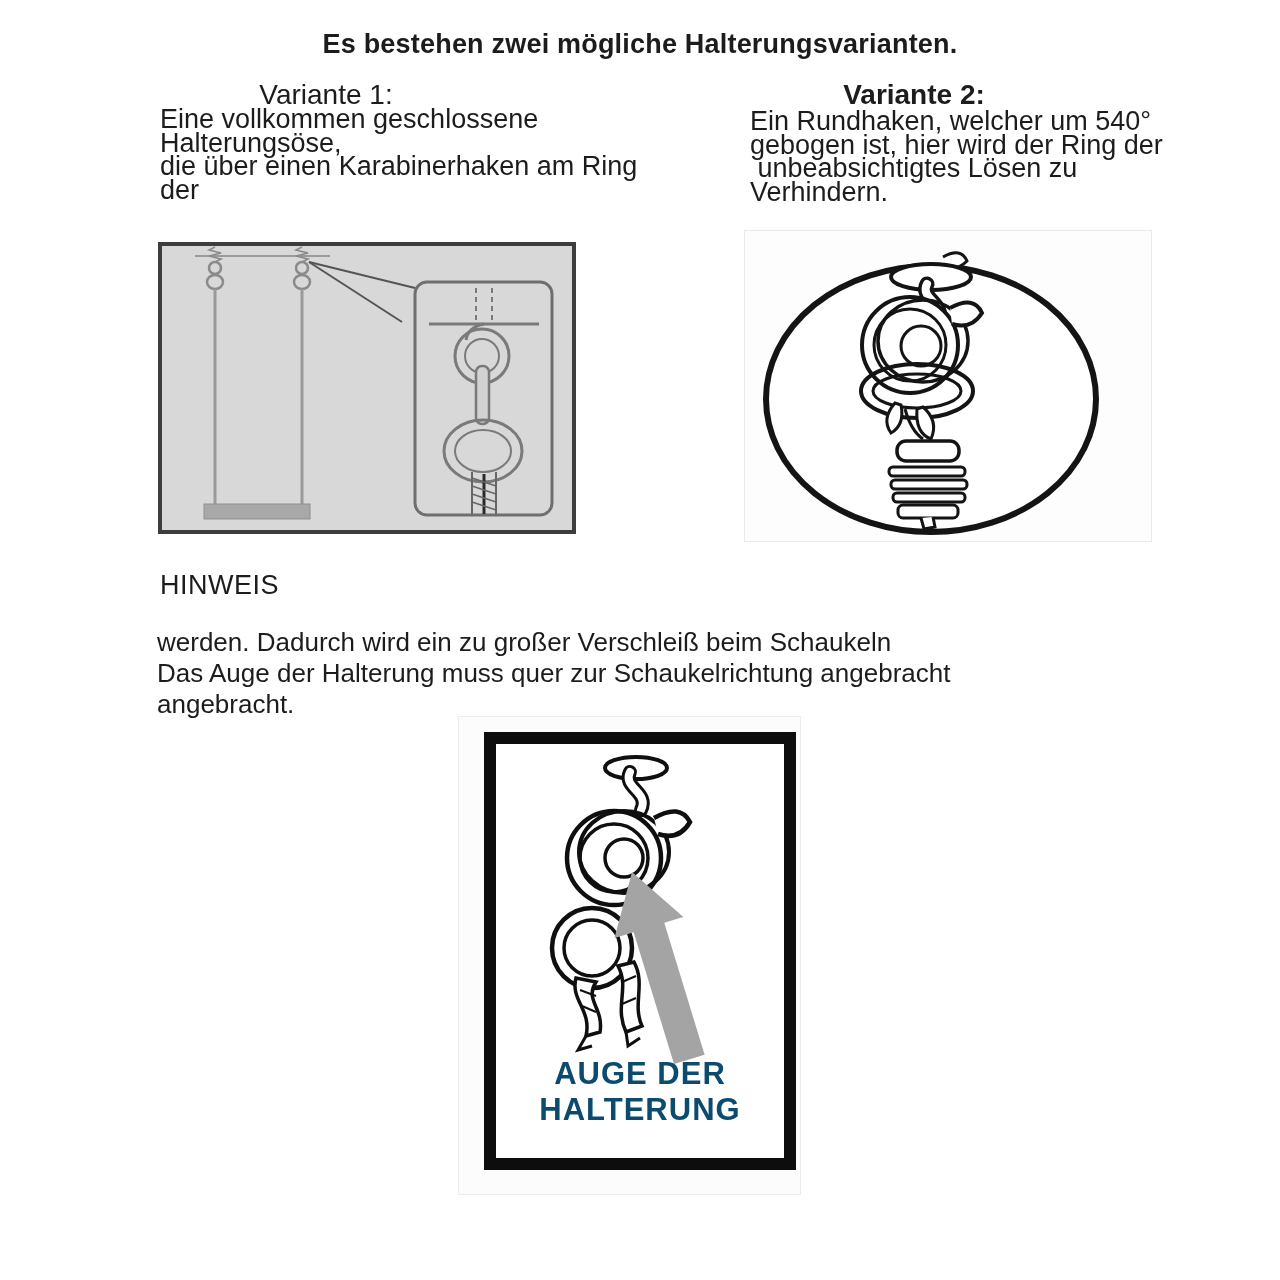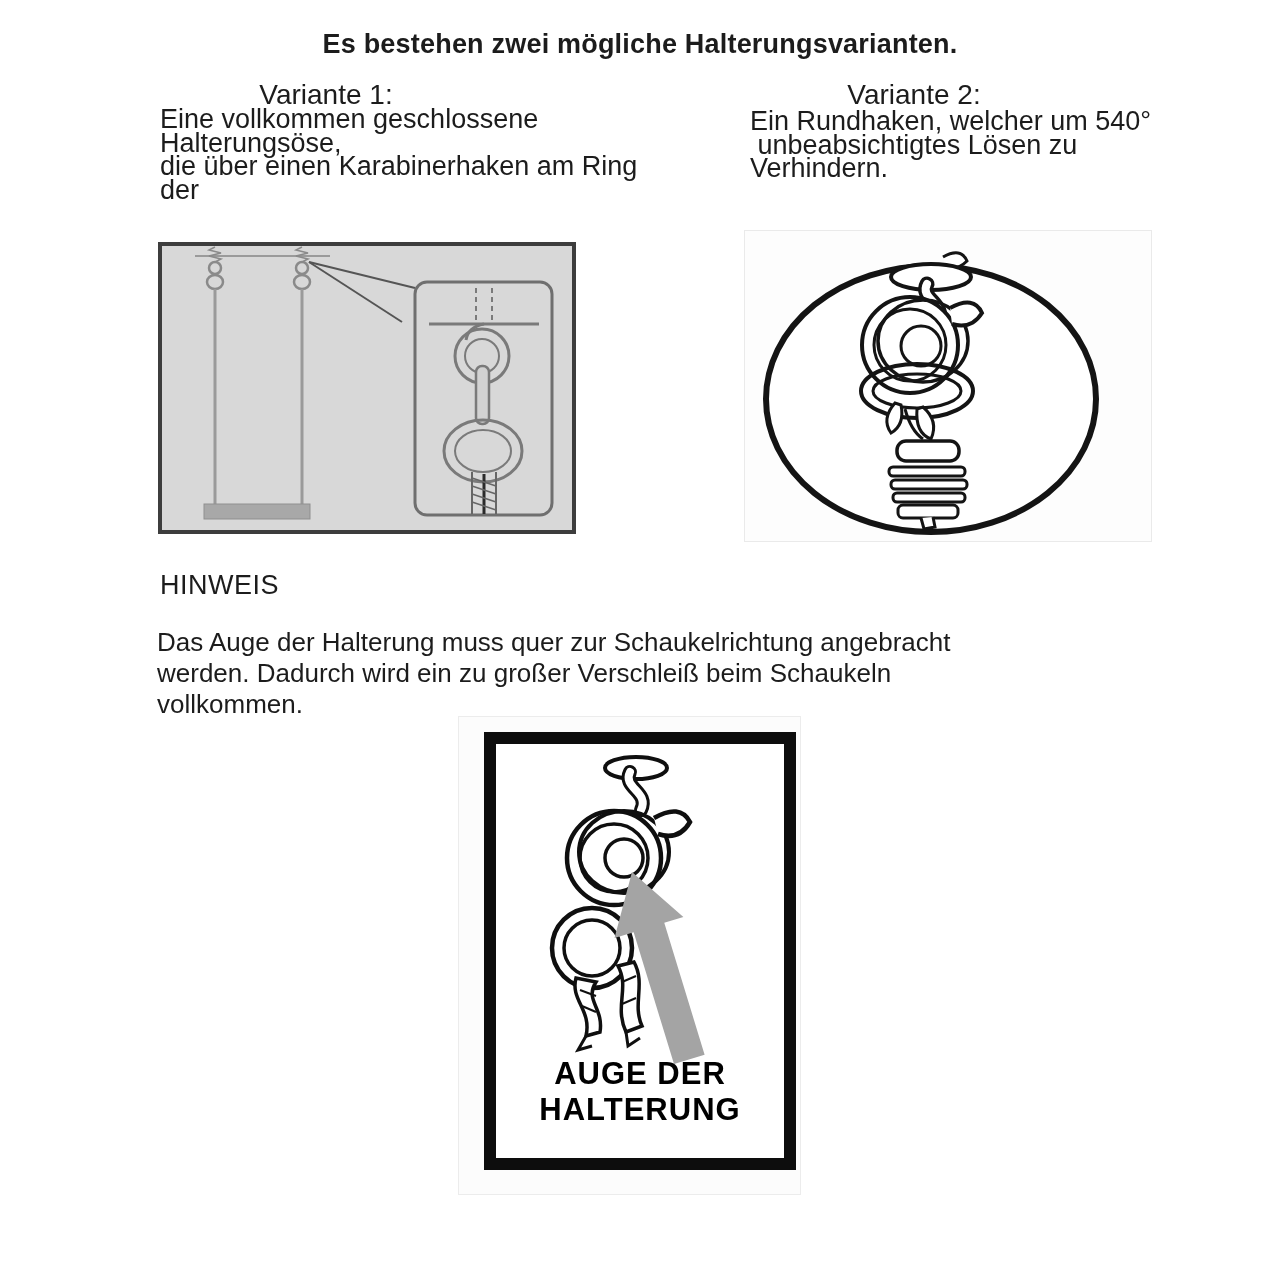--- a/index.html
+++ b/index.html
@@ -2,56 +2,57 @@
 <html><head>
 <meta charset="utf-8">
 <style>
   html,body{margin:0;padding:0;background:#ffffff;}
   .page{position:relative;width:1280px;height:1280px;background:#ffffff;overflow:hidden;
         font-family:"Liberation Sans",sans-serif;color:#1c1c1c;margin-top:28px;}
   .abs{position:absolute;}
   .title{top:1px;left:0;width:1280px;text-align:center;font-size:27px;font-weight:bold;letter-spacing:.2px;}
   .v-heading{top:51px;width:332px;text-align:center;font-size:28px;}
   .v1-heading{left:160px;text-align:center;}
-  .v2-heading{left:748px;}
+  .v2-heading{left:748px;font-weight:bold;}
   .v-para{font-size:27px;line-height:23.5px;}
   .v1-para{left:160px;top:80px;width:520px;}
   .v2-para{left:750px;top:82px;width:440px;}
   .t-line{white-space:pre-wrap;}
   .fig1{left:158px;top:214px;width:418px;height:292px;background:#d8d8d8;
         border:4px solid #3d3d3d;box-sizing:border-box;}
   .fig2{left:744px;top:202px;width:408px;height:312px;background:#fdfdfd;border:1px solid #eaeaea;box-sizing:border-box;}
   .hinweis-h{left:160px;top:542px;font-size:27px;font-weight:normal;letter-spacing:.5px;}
   .hinweis-p{left:157px;top:599px;width:960px;font-size:26px;line-height:31px;}
   .fig3{left:458px;top:688px;width:343px;height:479px;background:#fcfcfc;border:1px solid #ececec;box-sizing:border-box;}
   .frame{position:absolute;left:25px;top:15px;width:312px;height:438px;border:12px solid #0d0d0d;
          box-sizing:border-box;background:#ffffff;}
   .frame svg{position:absolute;left:0;top:0;}
   .fig3-label{position:absolute;left:0;top:312px;width:288px;text-align:center;
-              font-size:31px;font-weight:bold;line-height:36px;letter-spacing:1px;color:#000000;}
+              font-size:31px;font-weight:bold;line-height:36px;letter-spacing:1px;color:#0c4a6e;}
   .page-num{top:1248px;left:0;width:1280px;text-align:center;
             font-family:"Liberation Serif",serif;font-size:24px;color:#222;}
   svg{display:block;}
 </style>
 </head>
 <body>
 
 <div class="page">
 
   <div class="abs title">Es bestehen zwei mögliche Halterungsvarianten.</div>
 
   <div class="abs v-heading v1-heading">Variante 1:</div>
   <div class="abs v-para v1-para">
     <div class="t-line">Eine vollkommen geschlossene Halterungsöse,</div>
     <div class="t-line">die über einen Karabinerhaken am Ring der</div>
   </div>
 
   <div class="abs v-heading v2-heading">Variante 2:</div>
   <div class="abs v-para v2-para">
     <div class="t-line">Ein Rundhaken, welcher um 540°</div>
+    <div class="t-line">gebogen ist, hier wird der Ring der</div>
     <div class="t-line"> unbeabsichtigtes Lösen zu</div>
     <div class="t-line">Verhindern.</div>
   </div>
 
   <div class="abs fig1">
     <svg width="410" height="284" viewBox="0 0 410 284">
 
       <line x1="33" y1="10" x2="168" y2="10" stroke="#9a9a9a" stroke-width="2"></line>
 
       <g stroke="#8a8a8a" fill="none">
@@ -132,23 +133,23 @@
         <rect x="146" y="249" width="76" height="9" rx="4" fill="#ffffff" stroke="#141414" stroke-width="3"></rect>
         <rect x="148" y="262" width="72" height="9" rx="4" fill="#ffffff" stroke="#141414" stroke-width="3"></rect>
         <rect x="153" y="274" width="60" height="13" rx="5" fill="#ffffff" stroke="#141414" stroke-width="3"></rect>
         <path d="M176,287 l3,11 l11,-2 l-2,-10" fill="#ffffff" stroke="#141414" stroke-width="3"></path>
       </g>
     </svg>
   </div>
 
   <div class="abs hinweis-h">HINWEIS</div>
   <div class="abs hinweis-p">
+    <div class="t-line">werden. Dadurch wird ein zu großer Verschleiß beim Schaukeln</div>
     <div class="t-line">Das Auge der Halterung muss quer zur Schaukelrichtung angebracht</div>
-    <div class="t-line">werden. Dadurch wird ein zu großer Verschleiß beim Schaukeln</div>
-    <div class="t-line">vollkommen.</div>
+    <div class="t-line">angebracht.</div>
   </div>
 
   <div class="abs fig3">
     <div class="frame">
       <svg width="288" height="414" viewBox="0 0 288 414">
 
         <ellipse cx="140" cy="24" rx="31" ry="11" fill="#ffffff" stroke="#0f0f0f" stroke-width="4"></ellipse>
         <path d="M134,28 C126,44 154,48 145,66" fill="none" stroke="#0f0f0f" stroke-width="14" stroke-linecap="round"></path>
         <path d="M134,28 C126,44 154,48 145,66" fill="none" stroke="#ffffff" stroke-width="8" stroke-linecap="round"></path>
 

